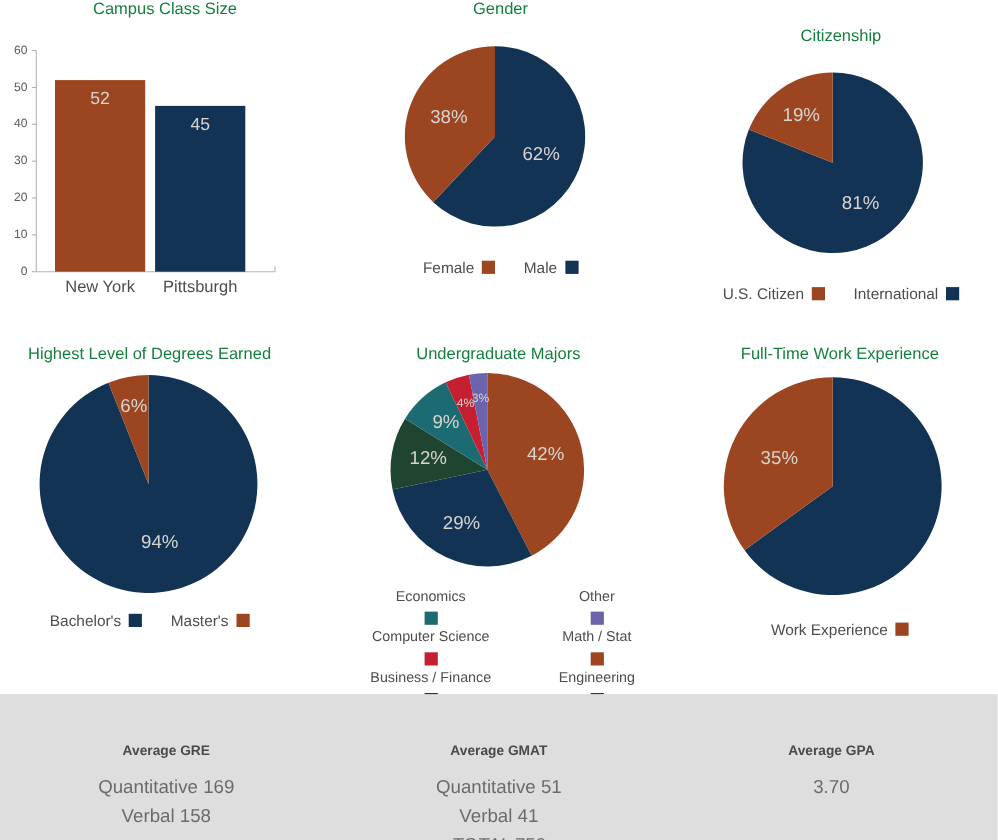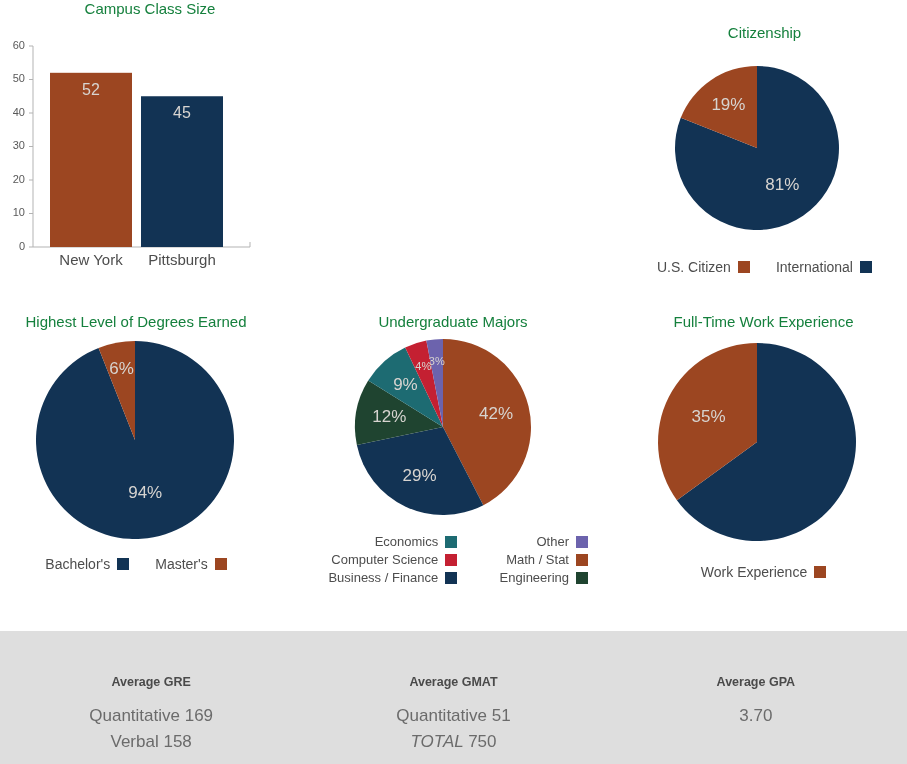--- a/index.html
+++ b/index.html
@@ -71,21 +71,21 @@
   .swatch { width: 12px; height: 12px; display: inline-block; flex: none; }
 
   .legend-grid {
     display: grid;
     grid-template-columns: auto auto;
     column-gap: 40px;
     row-gap: 3px;
     font-size: 13px;
     color: #4d4d4d;
   }
-  .legend-grid .legend-item { justify-content: flex-end; }
+  .legend-grid .legend-item { justify-content: flex-end; flex-direction: column; }
 
   
   .stats-bar {
     position: absolute;
     left: 0; top: 631px;
     width: 907px; height: 133px;
     background: #dedede;
   }
   .stats-inner {
     display: flex;
@@ -131,20 +131,41 @@
           <rect x="50" y="55.79999999999998" width="82" height="174.20000000000002" fill="#9C4621"></rect>
           <text x="91" y="77.79999999999998" class="bar-value">52</text>
           <text x="91" y="248" class="cat-label">New York</text>
           <rect x="141" y="79.25" width="82" height="150.75" fill="#123354"></rect>
           <text x="182" y="101.25" class="bar-value">45</text>
           <text x="182" y="248" class="cat-label">Pittsburgh</text>
         </g>
     </svg>
   </div>
 
+  <div class="panel" style="left:325px; top:0px; width:260px;">
+    <div class="chart-title">Gender</div>
+    <svg width="260" height="212" viewBox="0 0 260 212">
+      <g id="gender-chart">
+          <path d="M 125 107 L 125 25 A 82 82 0 1 1 68.86713731384755 166.77542744855577 Z" fill="#123354"></path>
+          <text x="166.93291951356014" y="123.60241732607898" class="slice-label">62%</text>
+          <path d="M 125 107 L 68.86713731384755 166.77542744855577 A 82 82 0 0 1 124.99999999999999 25 Z" fill="#9C4621"></path>
+          <text x="83.06708048643986" y="90.39758267392105" class="slice-label">38%</text>
+        </g>
+    </svg>
+    <div class="legend-row" id="gender-legend" style="margin-top:6px;">
+        <div class="legend-item">
+          <span>Female</span>
+          <span class="swatch" style="background: rgb(156, 70, 33);"></span>
+        </div>
+        <div class="legend-item">
+          <span>Male</span>
+          <span class="swatch" style="background: rgb(18, 51, 84);"></span>
+        </div>
+      </div>
+  </div>
 
   <div class="panel" style="left:622px; top:0px; width:285px;margin-top:24px;">
     <div class="chart-title">Citizenship</div>
     <svg width="285" height="212" viewBox="0 0 285 212">
       <g id="citizenship-chart">
           <path d="M 135 107 L 135 25 A 82 82 0 1 1 58.758328157163405 76.81378667985638 Z" fill="#123354"></path>
           <text x="160.3499603411311" y="144.30133389978275" class="slice-label">81%</text>
           <path d="M 135 107 L 58.758328157163405 76.81378667985638 A 82 82 0 0 1 134.99999999999997 25 Z" fill="#9C4621"></path>
           <text x="106.42368106999767" y="64.95122360388129" class="slice-label">19%</text>
         </g>
@@ -249,20 +270,21 @@
   <div class="stats-bar">
     <div class="stats-inner" id="stats-inner">
         <div class="stat-block">
           <div class="stat-heading">Average GRE</div>
           <div class="stat-line">Quantitative 169</div>
           <div class="stat-line">Verbal 158</div>
         </div>
         <div class="stat-block">
           <div class="stat-heading">Average GMAT</div>
           <div class="stat-line">Quantitative 51</div>
+          <div class="stat-line">Verbal 41</div>
           <div class="stat-line"><span class="ital">TOTAL </span>750</div>
         </div>
         <div class="stat-block">
           <div class="stat-heading">Average GPA</div>
           <div class="stat-line">3.70</div>
         </div>
       </div>
   </div>
 
 </div>

